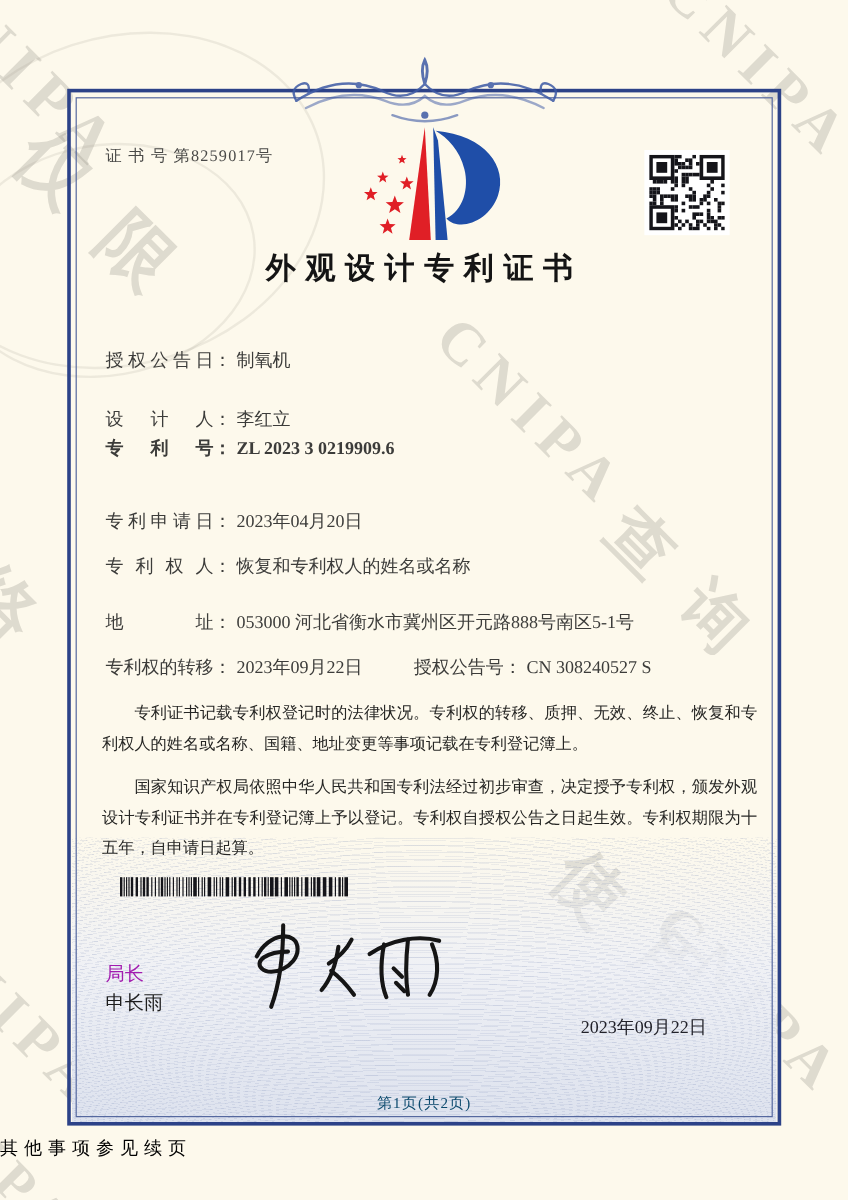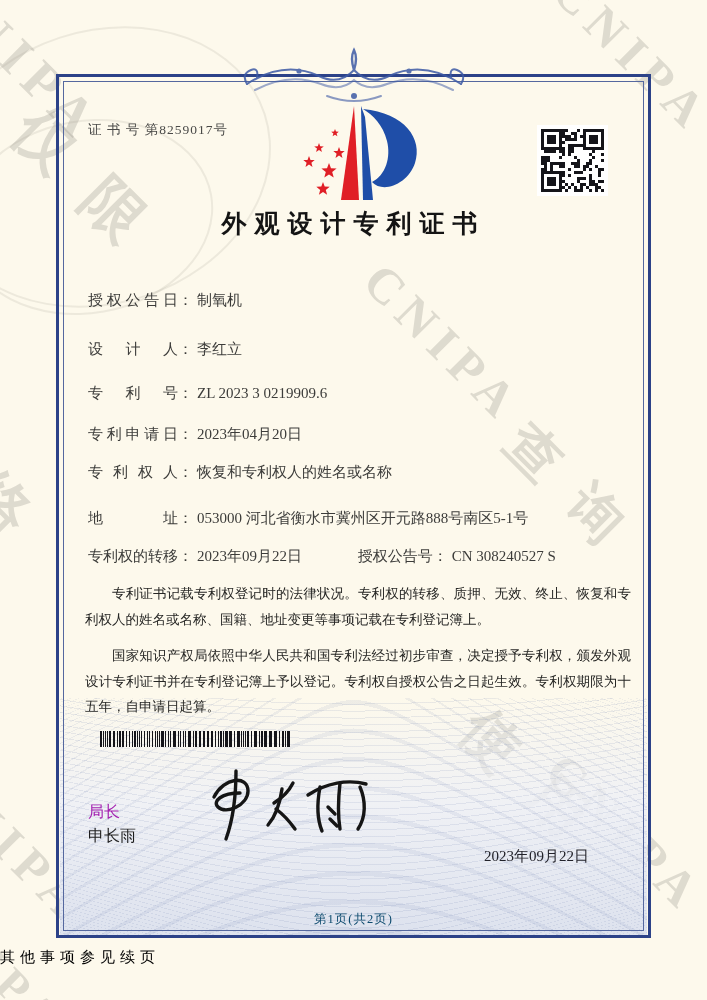--- a/index.html
+++ b/index.html
@@ -31,24 +31,24 @@
   
   .cert-no{position:absolute;z-index:4;left:88px;top:121px;font-size:13.5px;color:#4a4a48;letter-spacing:1px;}
   .logo{position:absolute;z-index:4;left:283px;top:103px;width:150px;height:105px;}
   .qr{position:absolute;z-index:4;left:537px;top:125px;background:#fff;padding:4px;line-height:0;}
   .title{position:absolute;z-index:4;left:0;top:207px;width:707px;text-align:center;
       font-size:25px;font-weight:bold;letter-spacing:8px;color:#141414;}
 
   
   .fields{position:absolute;z-index:4;left:88px;top:0;width:545px;font-size:15px;color:#3c3c3a;}
   .frow{position:absolute;left:0;white-space:nowrap;}
-  .r0{top:291px;} .r1{top:340px;} .r2{top:384px;} .r3{top:425px;}
+  .r0{top:291px;} .r1{top:340px;} .r2{top:364px;font-weight:bold;} .r3{top:425px;}
   .r4{top:463px;} .r5{top:509px;} .r6{top:547px;}
   .flabel{display:inline-block;width:90px;text-align:justify;text-align-last:justify;}
-  .fpair2{margin-left:52px;}
+  .fpair2{margin-left:39px;}
   .fcolon{padding-right:4px;}
 
   
   .body-text{position:absolute;z-index:4;left:85px;top:581px;width:546px;
       font-size:13.5px;line-height:25.5px;color:#262624;text-align:justify;}
   .body-text p{margin:0 0 11px 0;text-indent:2em;}
 
   
   .barcode{position:absolute;z-index:4;left:100px;top:731px;height:16px;font-size:0;white-space:nowrap;}
   .barcode i{display:inline-block;height:16px;background:#15151a;}

